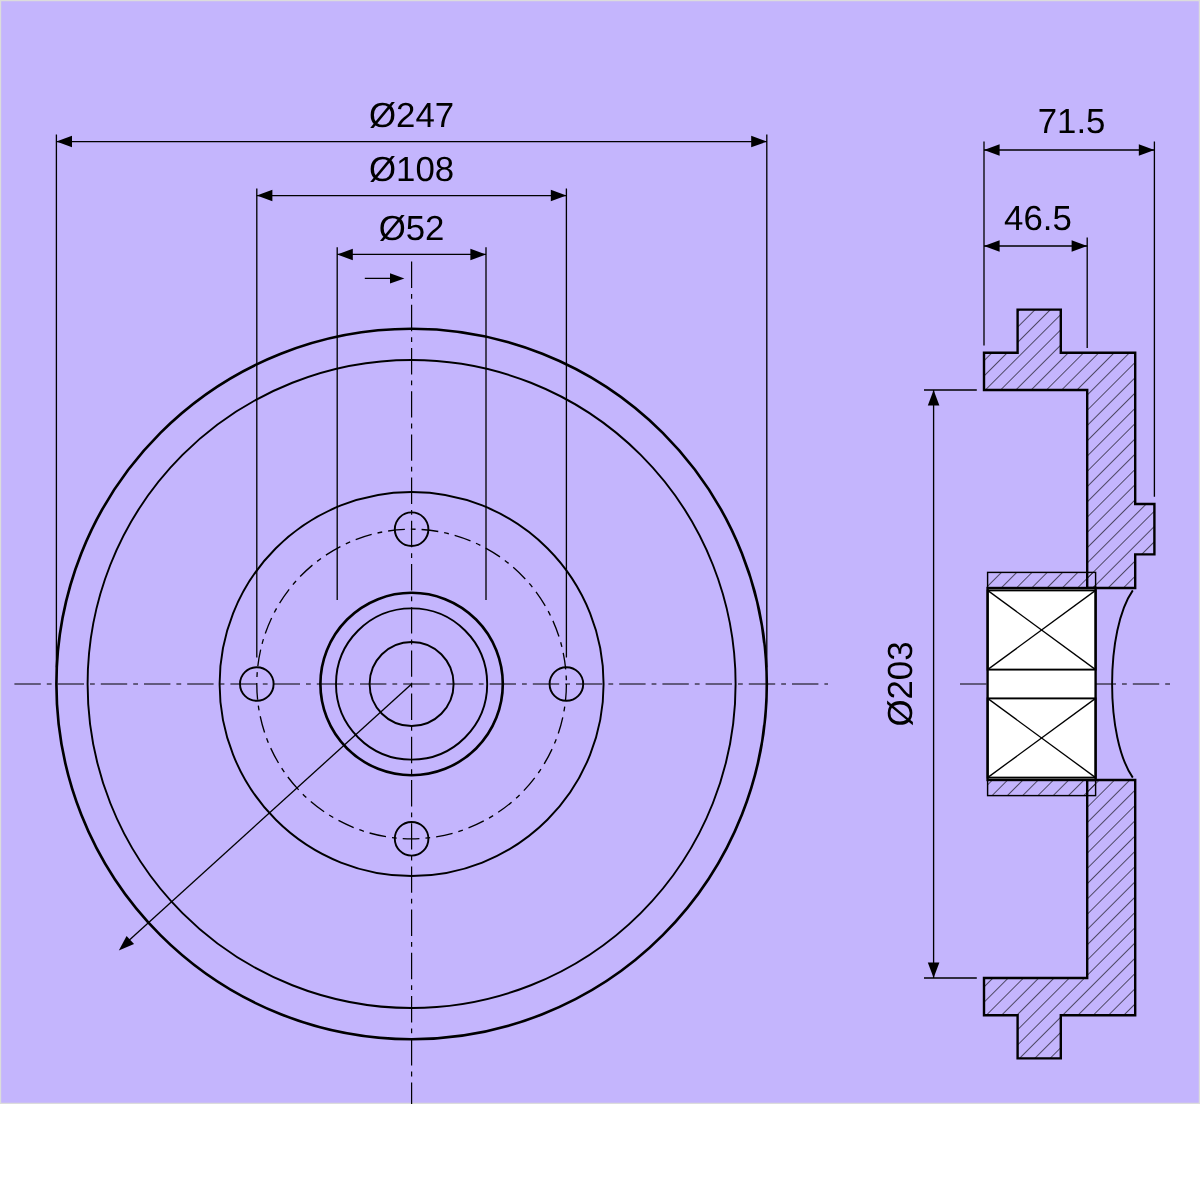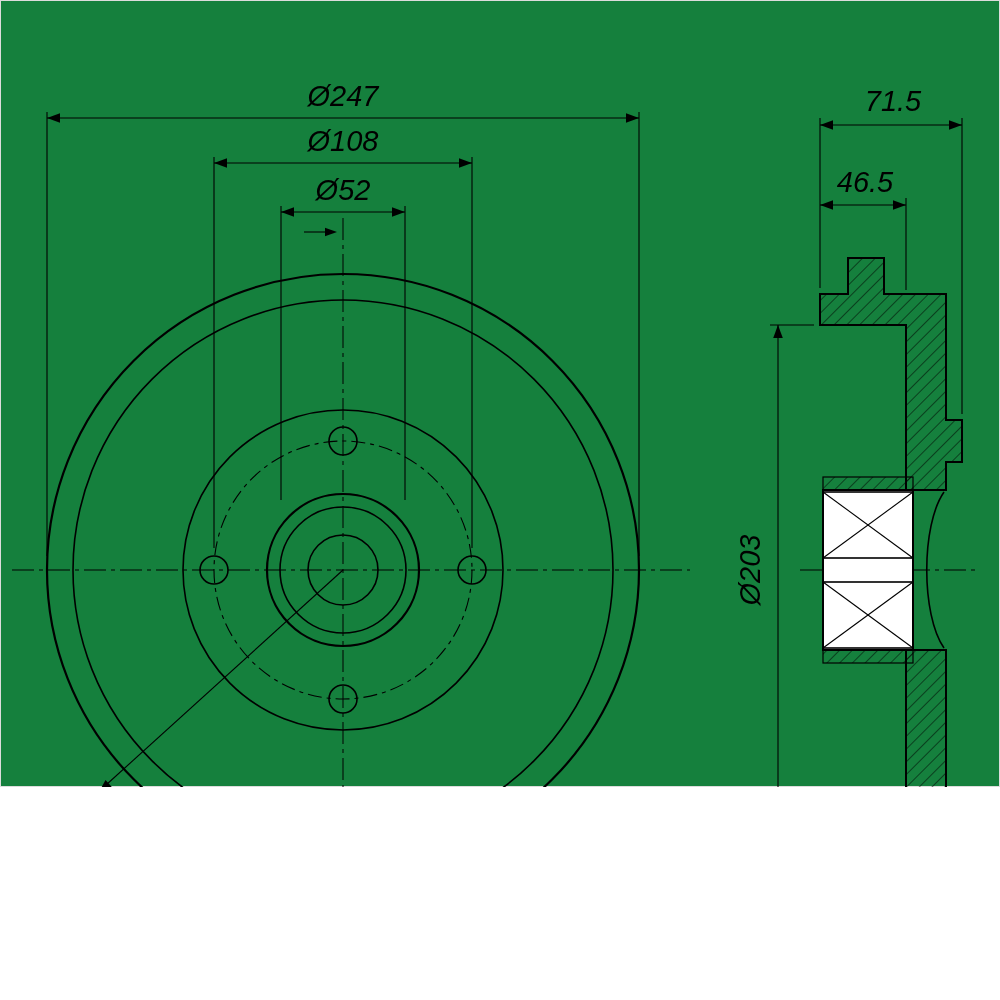--- a/index.html
+++ b/index.html
@@ -1,20 +1,19 @@
 <!DOCTYPE html>
 <html><head>
 <meta charset="utf-8">
 <style>
   html,body { margin:0; padding:0; background:#ffffff; }
   .canvas {
-    position:relative; width:1000px; height:787px; background:#15803d;
+    position:relative; width:1000px; height:920px; background:#c4b5fd;
     box-shadow: inset 0 0 0 1px #dcdcdc;
     font-family: "Liberation Sans", sans-serif;
-    font-style: italic;
   }
   svg text {
     font-family: "Liberation Sans", sans-serif;
     font-size: 29px;
     fill:#000000;
   }
   .outline { fill:none; stroke:#000; stroke-width:2.2; }
   .med     { fill:none; stroke:#000; stroke-width:1.6; }
   .thin    { fill:none; stroke:#000; stroke-width:1.1; }
   .cl      { fill:none; stroke:#000; stroke-width:1;   stroke-dasharray:22 5 4 5; }

